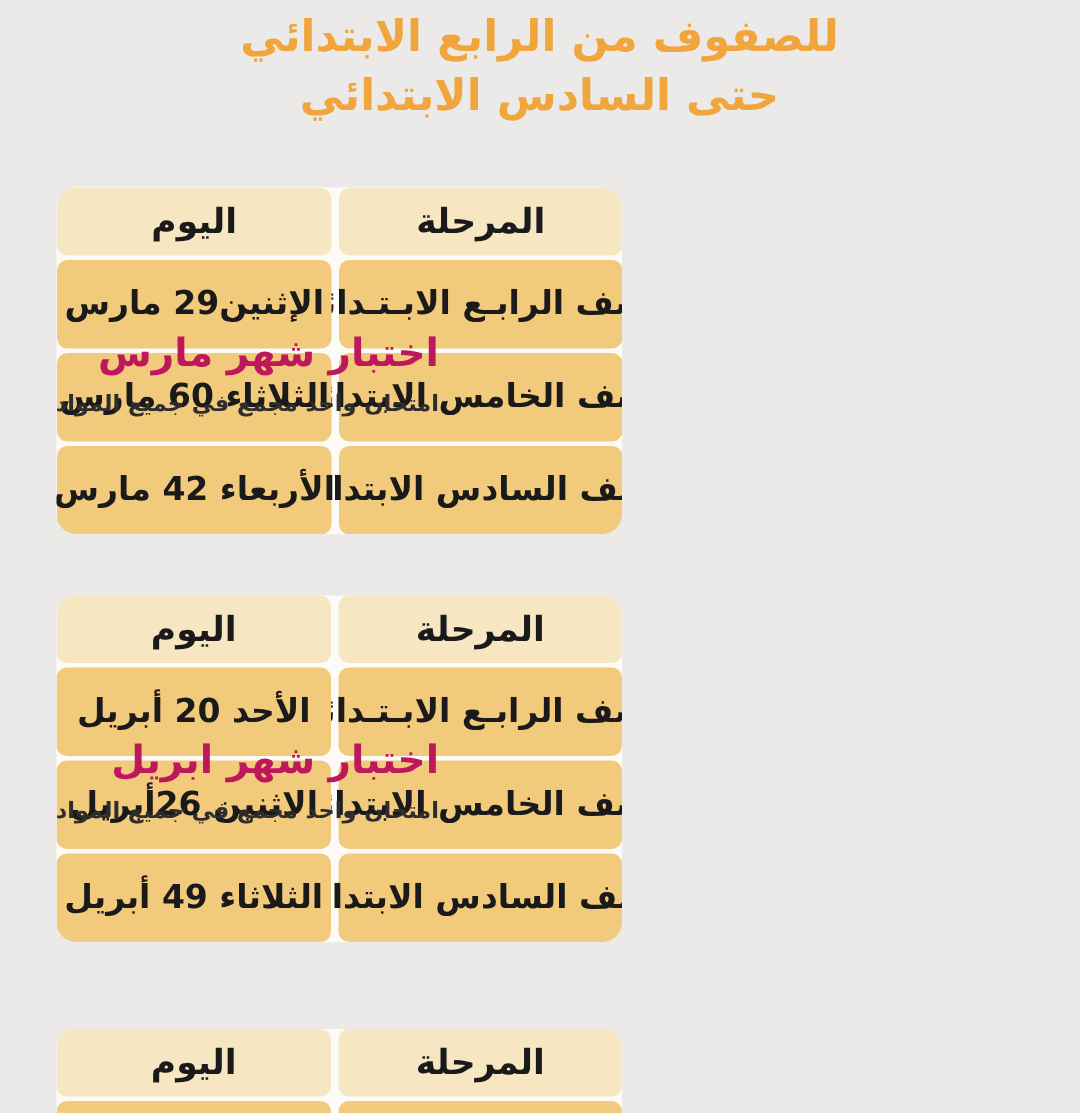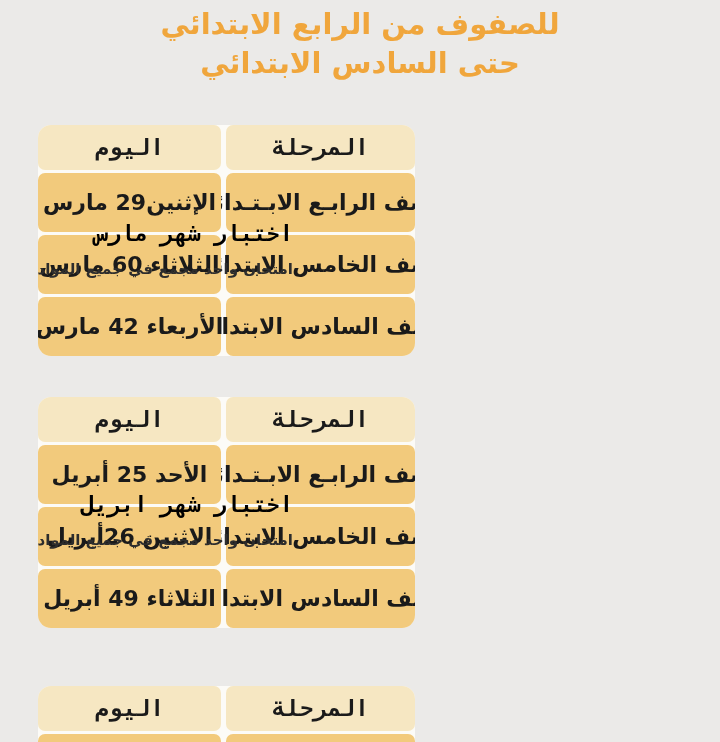--- a/index.html
+++ b/index.html
@@ -49,42 +49,40 @@
     display:flex;align-items:center;justify-content:center;
     text-align:center;
     color:var(--text-dark);
     font-weight:bold;
     border-radius:7px;
     white-space:pre-line;
   }
   .cell.head{
     background:var(--header-bg);
     font-size:23px;
-    font-family:Liberation Mono, monospace;
   }
   .cell.row{
     background:var(--row-bg);
     font-size:22px;
     white-space:nowrap;
   }
   
   .note{
     position:absolute;left:10px;width:285px;
     text-align:left; 
     text-align:right;
     direction:rtl;
   }
   .note{left:auto;right:427px;} 
   .note1{top:216px;}
   .note2{top:487px;}
   .note h2{
-    font-size:22px;line-height:40px;
-    font-weight:bold;color:#000000;
+    font-size:26px;line-height:40px;
+    font-weight:bold;color:#be185d;
     white-space:nowrap;
-    font-family:Liberation Mono, monospace;
   }
   .note p{
     font-size:15px;line-height:22px;margin-top:2px;
     font-weight:bold;color:#2d2d2d;
     white-space:nowrap;
   }
 </style>
 </head>
 <body>
 
@@ -112,21 +110,21 @@
   <aside class="note note1">
     <h2>اختبار شهر مارس</h2>
     <p>امتحان واحد مجمع في جميع المواد</p>
   </aside>
 
   <section class="exam-table t2">
     <div class="cell head">المرحلة</div>
     <div class="cell head">اليوم</div>
 
     <div class="cell row">الصف الرابـع الابـتـدائي</div>
-    <div class="cell row">الأحد 25 أبريل</div>
+    <div class="cell row">الأحد 20 أبريل</div>
 
     <div class="cell row">الصف الخامس الابتدائي</div>
     <div class="cell row">الاثنين 26أبريل</div>
 
     <div class="cell row">الصف السادس الابتدائي</div>
     <div class="cell row">الثلاثاء 49 أبريل</div>
   </section>
 
   <aside class="note note2">
     <h2>اختبار شهر ابريل</h2>

